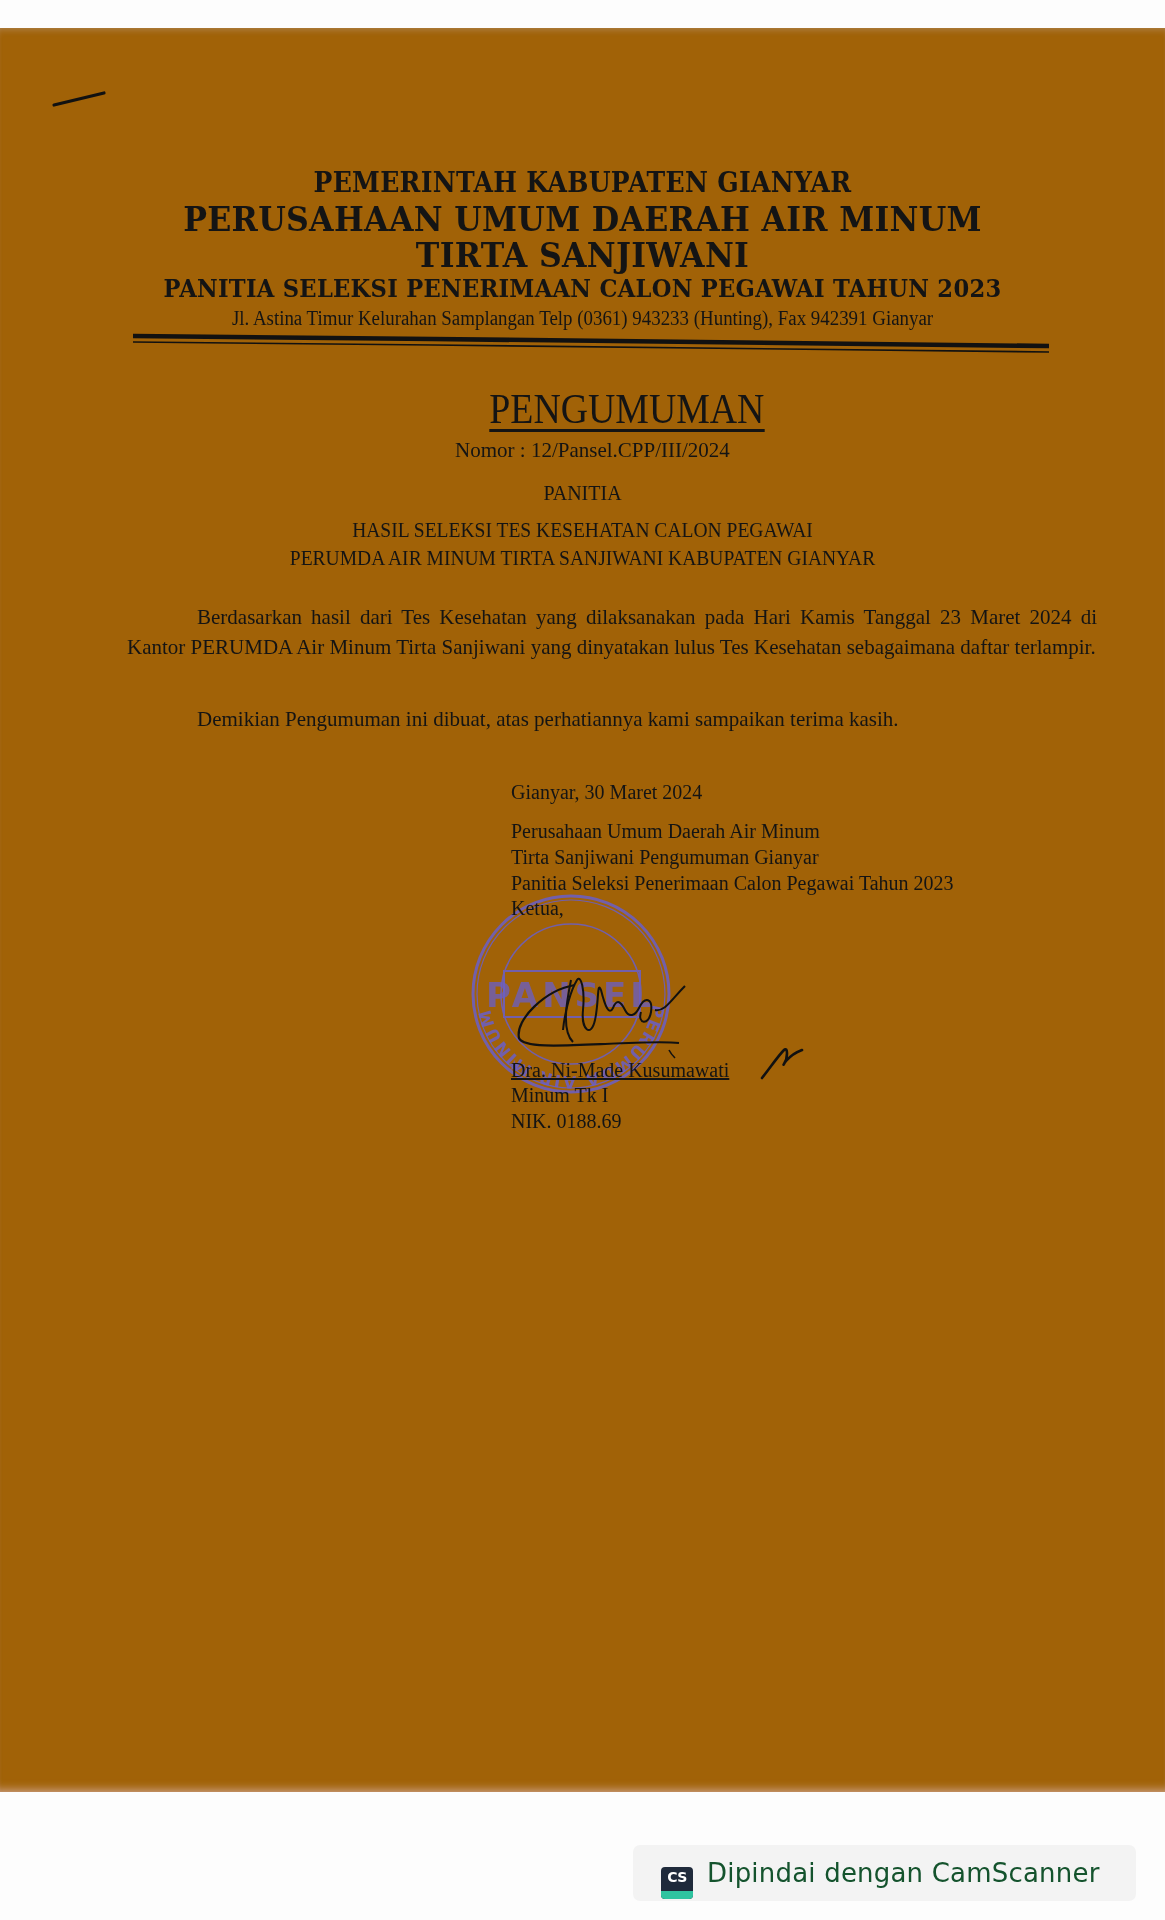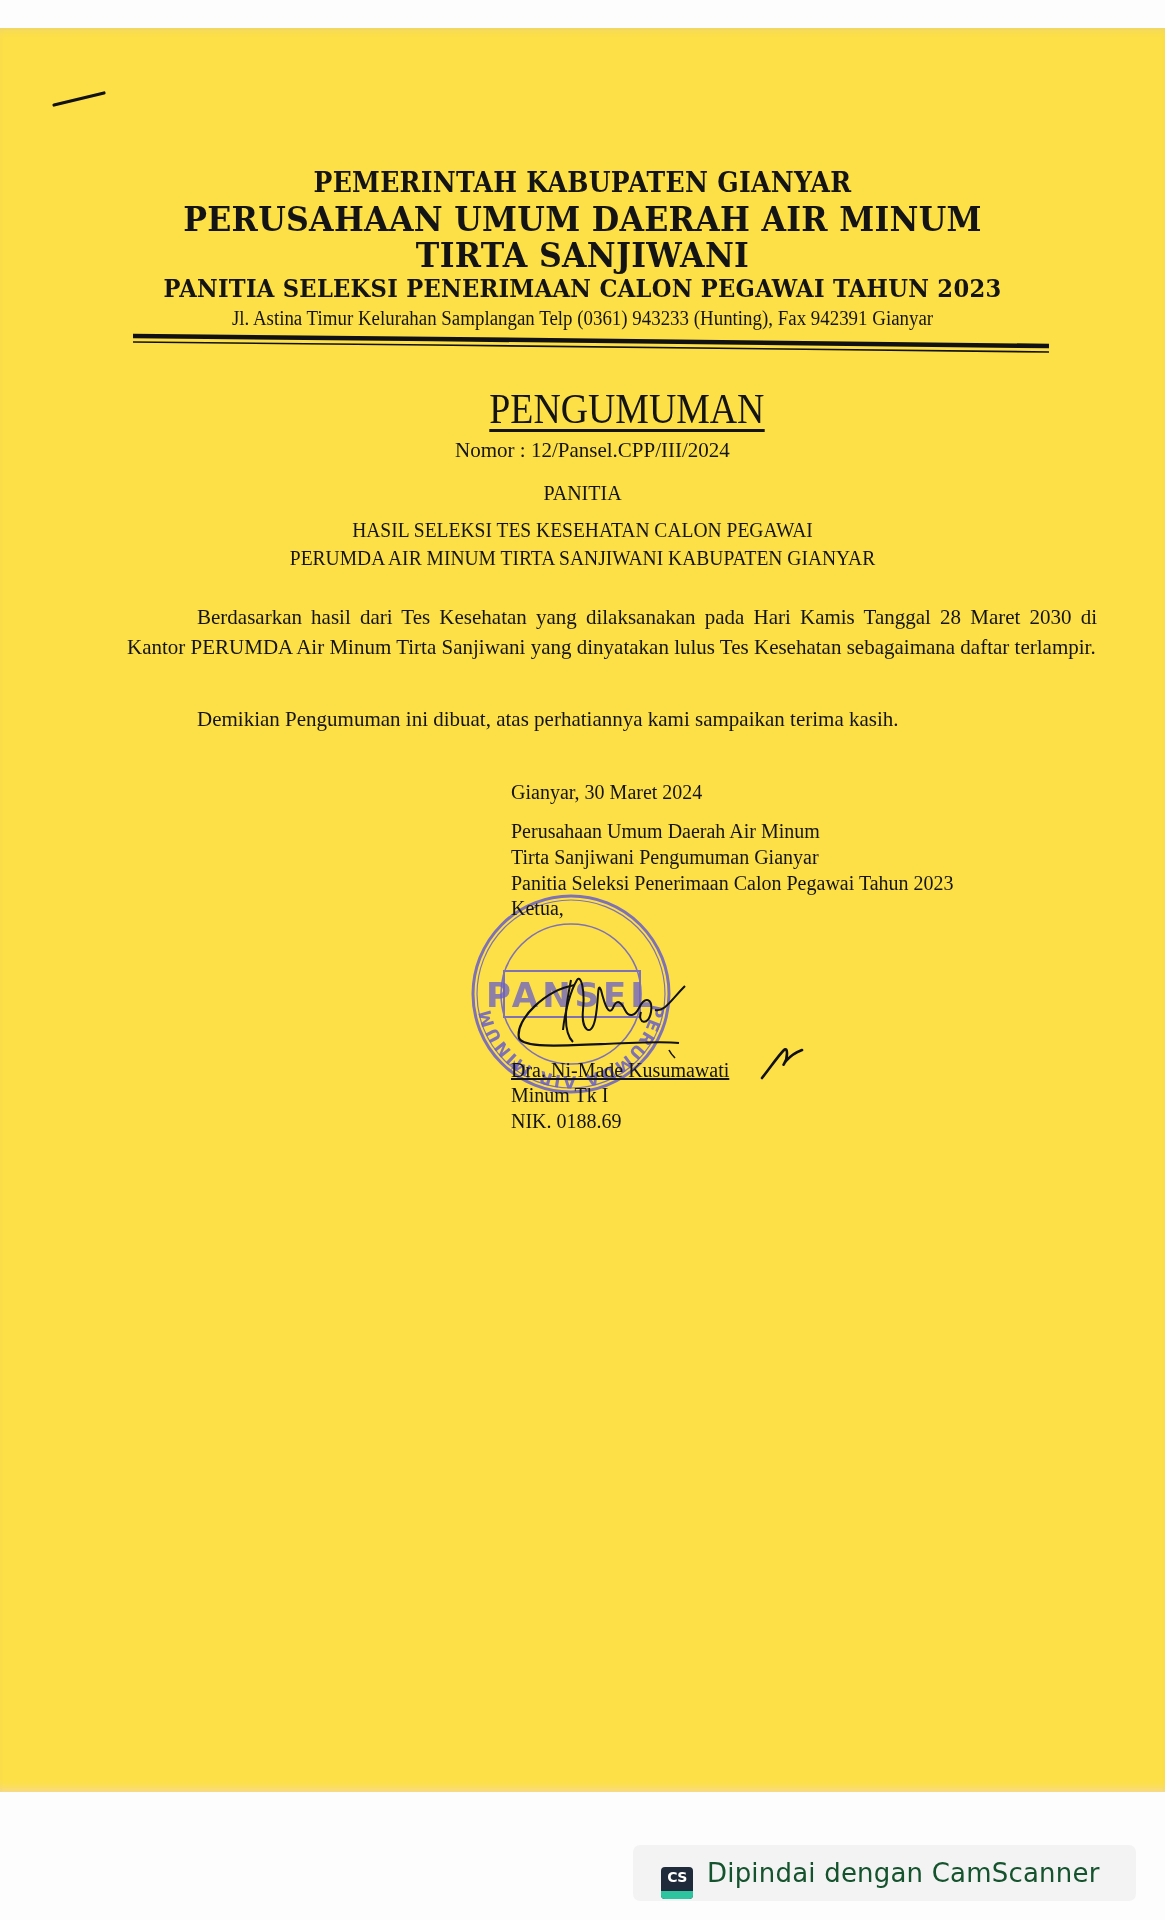--- a/index.html
+++ b/index.html
@@ -4,21 +4,21 @@
 <style>
   html, body { margin: 0; padding: 0; }
   body {
     width: 1165px; height: 1920px; position: relative; overflow: hidden;
     background: #fdfdfd;
     font-family: "Liberation Serif", "DejaVu Serif", serif;
     color: #141414;
   }
   .page {
     position: absolute; left: 0; top: 28px; width: 1165px; height: 1764px;
-    background: #fde047;
+    background: #a16207;
     box-shadow: inset 0 6px 8px -6px rgba(200,190,200,0.5), inset 0 -10px 10px -8px rgba(240,210,235,0.6);
   }
   .abs { position: absolute; white-space: nowrap; }
   .center { left: 0; width: 1165px; text-align: center; }
   .hdr { font-family: "DejaVu Serif", serif; font-weight: bold; letter-spacing: 0.3px; }
   .h1 { top: 139px; font-size: 27px; transform: scaleX(0.93); }
   .h2 { top: 171px; font-size: 34px; transform: scaleX(0.93); }
   .h3 { top: 207px; font-size: 34px; transform: scaleX(0.93); }
   .h4 { top: 246px; font-size: 25px; transform: scaleX(0.905); }
   .addr { top: 279px; font-size: 20px; transform: scaleX(0.945); font-family: "Liberation Serif", serif; }
@@ -74,21 +74,21 @@
       <path d="M0 9 L300 12 L916 19" stroke="#111" stroke-width="1.6" fill="none"></path>
     </svg>
   </div>
 
   <div class="abs center title"><span>PENGUMUMAN</span></div>
   <div class="abs center nomor">Nomor : 12/Pansel.CPP/III/2024</div>
   <div class="abs center tentang">PANITIA</div>
   <div class="abs center sub1">HASIL SELEKSI TES KESEHATAN CALON PEGAWAI</div>
   <div class="abs center sub2">PERUMDA AIR MINUM TIRTA SANJIWANI KABUPATEN GIANYAR</div>
 
-  <div class="para p1">Berdasarkan hasil dari Tes Kesehatan yang dilaksanakan pada Hari Kamis Tanggal 28 Maret 2030 di Kantor PERUMDA Air Minum Tirta Sanjiwani yang dinyatakan lulus Tes Kesehatan sebagaimana daftar terlampir.</div>
+  <div class="para p1">Berdasarkan hasil dari Tes Kesehatan yang dilaksanakan pada Hari Kamis Tanggal 23 Maret 2024 di Kantor PERUMDA Air Minum Tirta Sanjiwani yang dinyatakan lulus Tes Kesehatan sebagaimana daftar terlampir.</div>
   <div class="para p2">Demikian Pengumuman ini dibuat, atas perhatiannya kami sampaikan terima kasih.</div>
 
   <svg class="stamp" viewBox="0 0 206 200">
     <defs>
       <path id="ringPath" d="M103 100 m-82 0 a82 82 0 1 1 164 0 a82 82 0 1 1 -164 0"></path>
     </defs>
     <g stroke="#6a5fc8" fill="none" opacity="0.85">
       <circle cx="103" cy="100" r="98" stroke-width="3"></circle>
       <circle cx="103" cy="100" r="94" stroke-width="1.2"></circle>
       <circle cx="103" cy="100" r="70" stroke-width="1.6"></circle>

